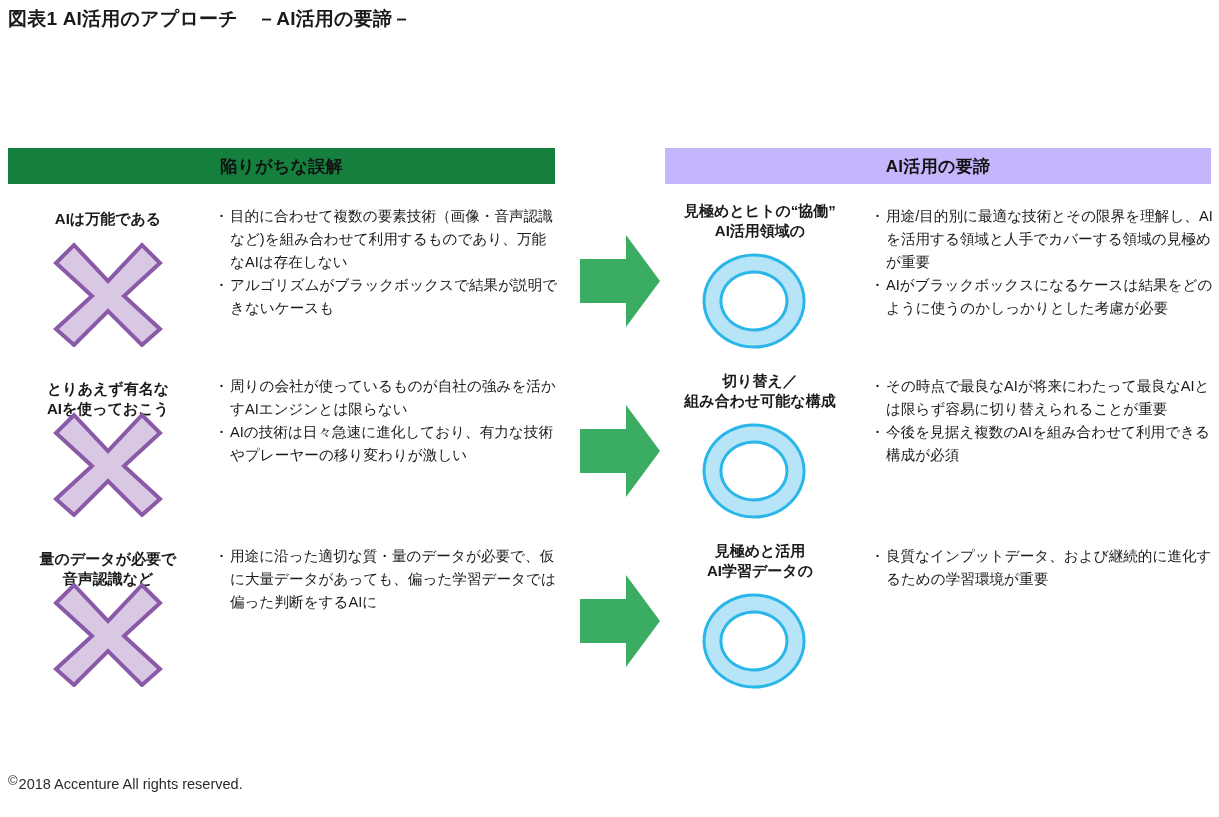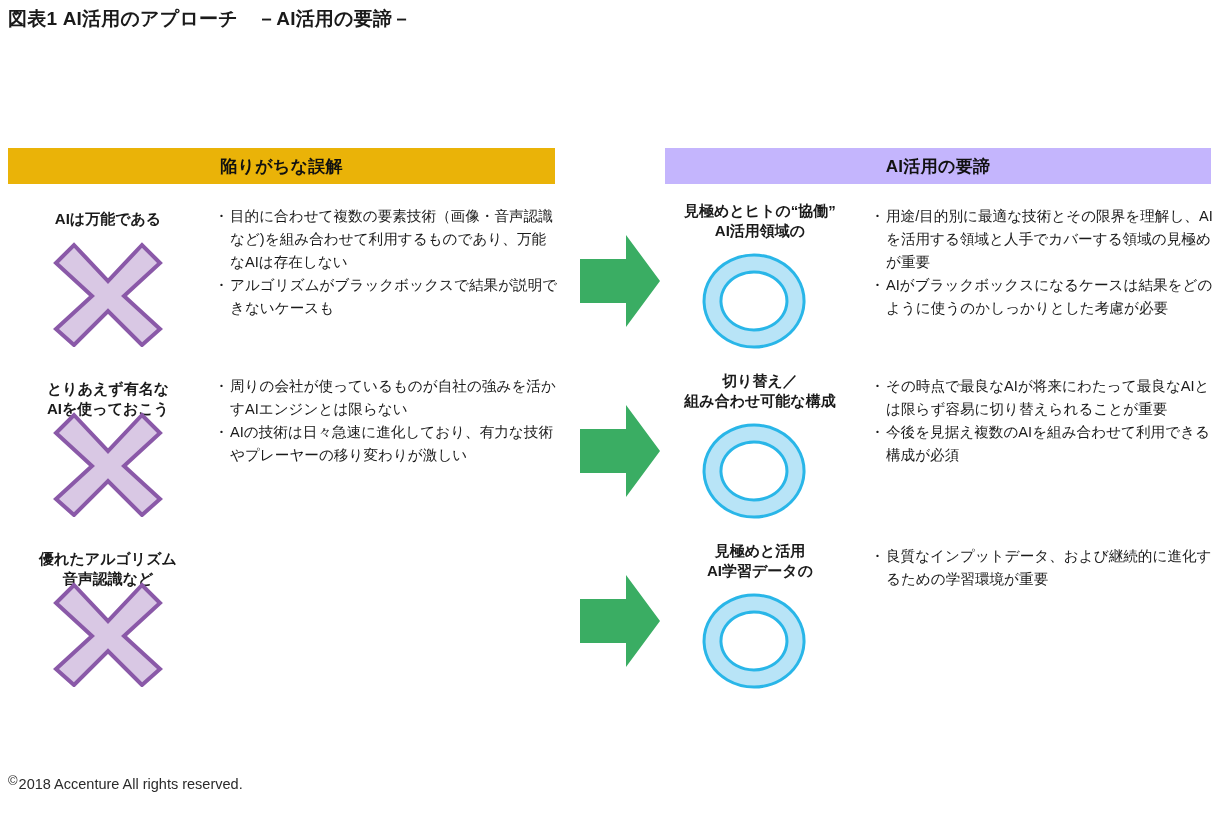--- a/index.html
+++ b/index.html
@@ -176,21 +176,21 @@
     margin-right: 1px;
   }
 </style>
 </head>
 <body>
 
 <div id="slide">
 
   <div class="title">図表1  AI活用のアプローチ　－AI活用の要諦－</div>
 
-  <div id="colhead-left" class="colhead" style="background: #eab308;">
+  <div id="colhead-left" class="colhead" style="background: #15803d;">
     <span>陥りがちな誤解</span>
   </div>
   <div id="colhead-right" class="colhead" style="background: #c4b5fd;">
     <span>AI活用の要諦</span>
   </div>
 
   <div id="rows-host">
       <div class="row" id="row-0">
         <div class="cell-left-label">
           <div>AIは万能である</div>
@@ -247,26 +247,31 @@
           </svg></span>
         <div class="cell-right-bullets">
           <ul class="bl">
             <li>その時点で最良なAIが将来にわたって最良なAIとは限らず容易に切り替えられることが重要</li>
             <li>今後を見据え複数のAIを組み合わせて利用できる構成が必須</li>
           </ul>
         </div>
       </div>
       <div class="row" id="row-2">
         <div class="cell-left-label">
-          <div>優れたアルゴリズム</div>
+          <div>量のデータが必要で</div>
           <div>音声認識など</div>
         </div>
         <span class="icon-x"><svg viewBox="0 0 112 106" width="112" height="106" xmlns="http://www.w3.org/2000/svg">
             <polygon points="22,4 56,40 90,4 108,22 72,55 108,88 90,104 56,70 22,104 4,88 40,55 4,22" fill="#d9c8e4" stroke="#8a59a8" stroke-width="4" stroke-linejoin="miter"></polygon>
           </svg></span>
+        <div class="cell-left-bullets">
+          <ul class="bl">
+            <li>用途に沿った適切な質・量のデータが必要で、仮に大量データがあっても、偏った学習データでは偏った判断をするAIに</li>
+          </ul>
+        </div>
         <span class="icon-arrow"><svg viewBox="0 0 84 92" width="84" height="92" xmlns="http://www.w3.org/2000/svg">
             <polygon points="2,24 48,24 48,0 82,46 48,92 48,68 2,68" fill="#3aad63"></polygon>
           </svg></span>
         <div class="cell-right-label">
           <div>見極めと活用</div>
           <div>AI学習データの</div>
         </div>
         <span class="icon-ring"><svg viewBox="0 0 104 96" width="104" height="96" xmlns="http://www.w3.org/2000/svg">
             <path d="M52,2 a50,46 0 1,0 0.1,0 Z M52,19 a33,29 0 1,1 -0.1,0 Z" fill="#b8e4f7" fill-rule="evenodd" stroke="#29b6e8" stroke-width="3"></path>
           </svg></span>

